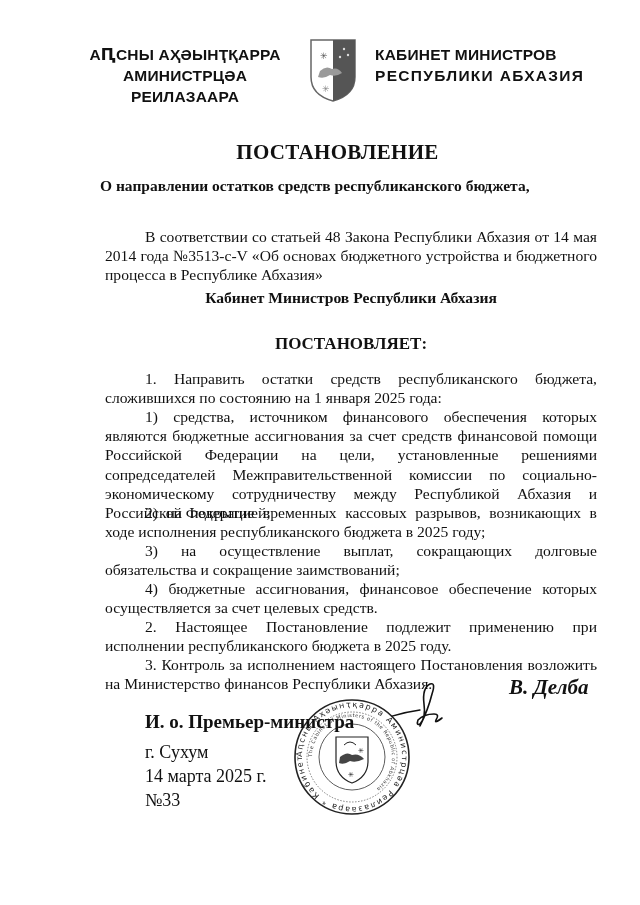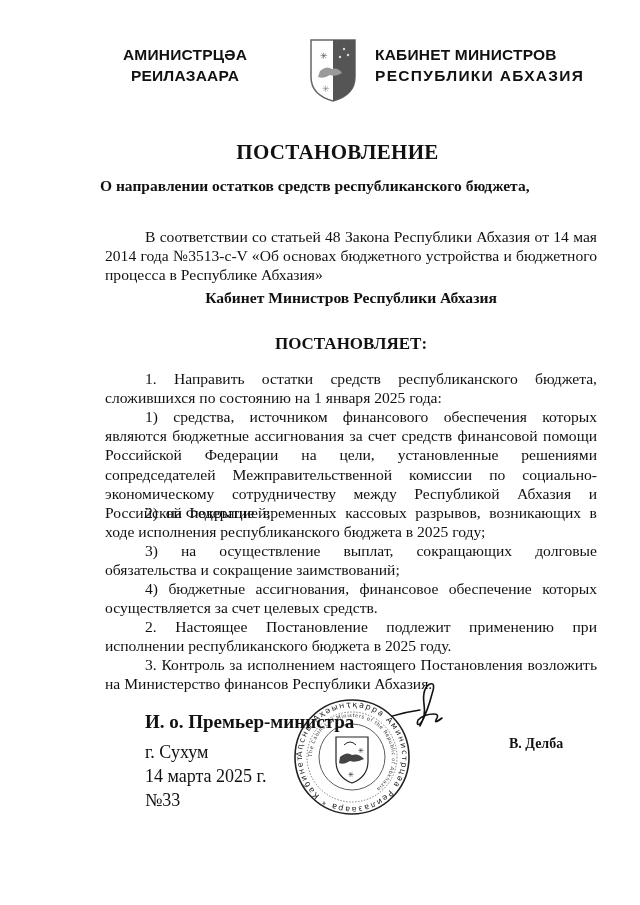--- a/index.html
+++ b/index.html
@@ -18,30 +18,31 @@
     font-size: 21px; font-weight: bold; letter-spacing: 0.3px; padding-left: 27px; }
   .subject { position: absolute; left: 100px; width: 440px; top: 176px; text-align: left;
     font-size: 15.5px; font-weight: bold; line-height: 19px; }
 
   .p { position: absolute; left: 105px; width: 492px; font-size: 15.6px; line-height: 19.2px;
     text-align: justify; text-align-last: left; }
   .p .ind { display: inline-block; width: 40px; }
   .p.center { text-align: center; text-align-last: center; font-weight: bold; }
 
   .sig-left { position: absolute; left: 145px; top: 711px; font-size: 19px; font-weight: bold; }
-  .sig-right { position: absolute; left: 509px; top: 736px; font-size: 14px; font-weight: bold; }
+  .sig-right { position: absolute; left: 509px; top: 675px; font-size: 21px; font-weight: bold; font-style: italic; }
   .meta { position: absolute; left: 145px; font-size: 18px; }
 
   .stamp { position: absolute; left: 292px; top: 697px; width: 120px; height: 120px; }
   .signature { position: absolute; left: 390px; top: 680px; width: 70px; height: 50px; }
 </style>
 </head>
 <body>
 
 <div class="hdr-left sans">
+  <div>АԤСНЫ АҲӘЫНҬҚАРРА</div>
   <div>АМИНИСТРЦӘА РЕИЛАЗААРА</div>
 </div>
 
 <svg class="emblem" viewBox="0 0 50 66">
   <path d="M3 3 H47 V40 Q47 58 25 64 Q3 58 3 40 Z" fill="#fff" stroke="#666" stroke-width="1.5"></path>
   <path d="M25 3 H47 V40 Q47 58 25 64 Z" fill="#555"></path>
   <path d="M12 34 Q18 28 24 32 Q30 30 34 36 Q28 40 22 38 Q16 42 10 40 Z" fill="#9a9a9a"></path>
   <text x="12" y="22" font-size="9" fill="#555" font-family="DejaVu Sans, sans-serif">✳</text>
   <text x="14" y="55" font-size="9" fill="#888" font-family="DejaVu Sans, sans-serif">✳</text>
   <circle cx="36" cy="12" r="1.2" fill="#ddd"></circle>

